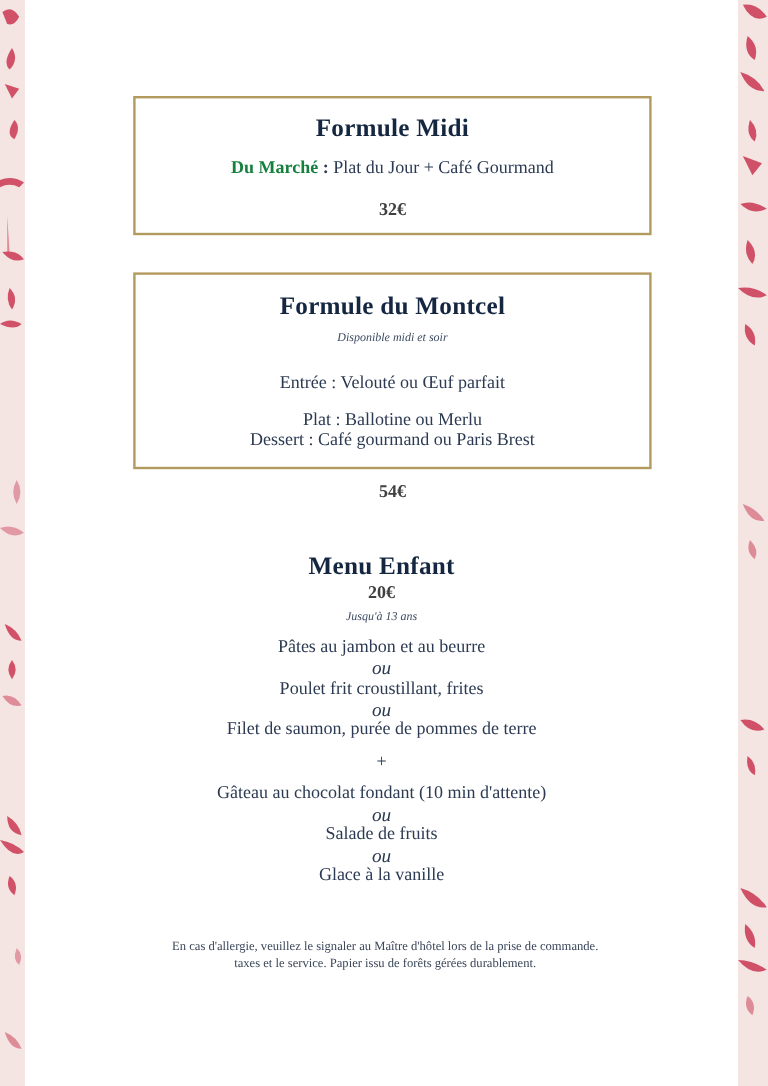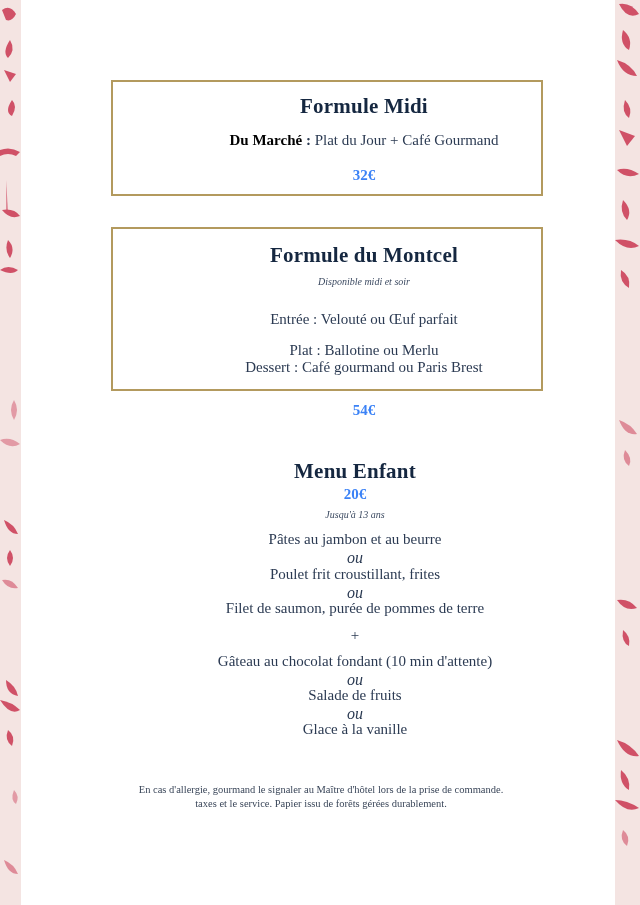--- a/index.html
+++ b/index.html
@@ -49,37 +49,37 @@
   }
   .line {
     font-family: "Liberation Serif", "DejaVu Serif", serif;
     font-size: 15px;
     color: #2b3a52;
   }
   .price {
     font-family: "Liberation Serif", "DejaVu Serif", serif;
     font-weight: bold;
     font-size: 15px;
-    color: #3b82f6;
+    color: #404040;
   }
   .note {
     font-family: "Liberation Serif", "DejaVu Serif", serif;
     font-style: italic;
     font-size: 10px;
     color: #3d4b62;
   }
   .ou {
     font-family: "Liberation Serif", "DejaVu Serif", serif;
     font-style: italic;
     font-size: 16px;
     color: #2b3a52;
     line-height: 14px;
   }
 
-  .abs { position: absolute; left: 0; width: 100%; text-align: center; white-space: nowrap; padding-left: 37px; }
+  .abs { position: absolute; left: 0; width: 100%; text-align: center; white-space: nowrap; }
 
   .enfant {
     position: absolute;
     left: 0; width: 594px; top: 455px;
     text-align: center;
   }
 
   .footer {
     position: absolute;
     left: 60px; width: 480px; top: 783px;
@@ -141,21 +141,21 @@
       <path d="M8 830 q8 6 4 16 q-8 -6 -4 -16 z" opacity="0.6"></path>
     </g>
   </svg>
 </div>
 
 <div class="page">
 
   <section class="box midi">
     <div class="abs title" style="top:12px;">Formule Midi</div>
     <div class="abs line" style="top:50px;">
-      <b style="color:#000000;">Du Marché</b><span style="white-space:pre;font-weight:bold;"> : </span><span>Plat du Jour + Café Gourmand</span>
+      <b style="color:#15803d;">Du Marché</b><span style="white-space:pre;font-weight:bold;"> : </span><span>Plat du Jour + Café Gourmand</span>
     </div>
     <div class="abs price" style="top:85px;">32€</div>
   </section>
 
   <section class="box montcel">
     <div class="abs title" style="top:14px;">Formule du Montcel</div>
     <div class="abs note" style="top:47px;">Disponible midi et soir</div>
     <div class="abs line" style="top:82px;">Entrée : Velouté ou Œuf parfait</div>
     <div class="abs line" style="top:113px;">Plat : Ballotine ou Merlu</div>
     <div class="abs line" style="top:130px;">Dessert : Café gourmand ou Paris Brest</div>
@@ -176,16 +176,16 @@
     <div class="abs line" style="top:172px;">+</div>
 
     <div class="abs line" style="top:198px;">Gâteau au chocolat fondant (10 min d'attente)</div>
     <div class="abs ou" style="top:218px;">ou</div>
     <div class="abs line" style="top:232px;">Salade de fruits</div>
     <div class="abs ou" style="top:252px;">ou</div>
     <div class="abs line" style="top:266px;">Glace à la vanille</div>
   </section>
 
   <footer class="footer">
-    <div>En cas d'allergie, gourmand le signaler au Maître d'hôtel lors de la prise de commande.</div>
+    <div>En cas d'allergie, veuillez le signaler au Maître d'hôtel lors de la prise de commande.</div>
     <div>taxes et le service. Papier issu de forêts gérées durablement.</div>
   </footer>
 </div>
 
 </body></html>

